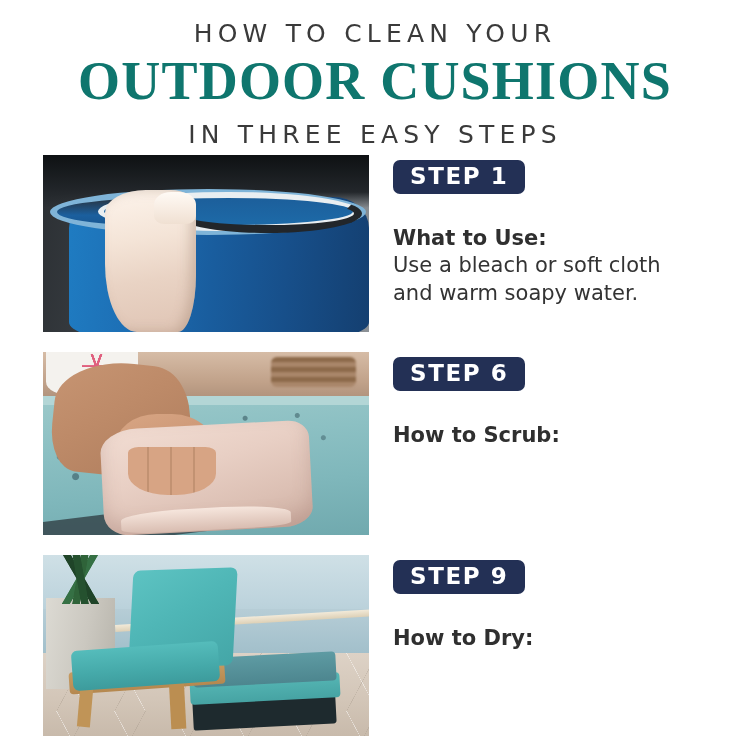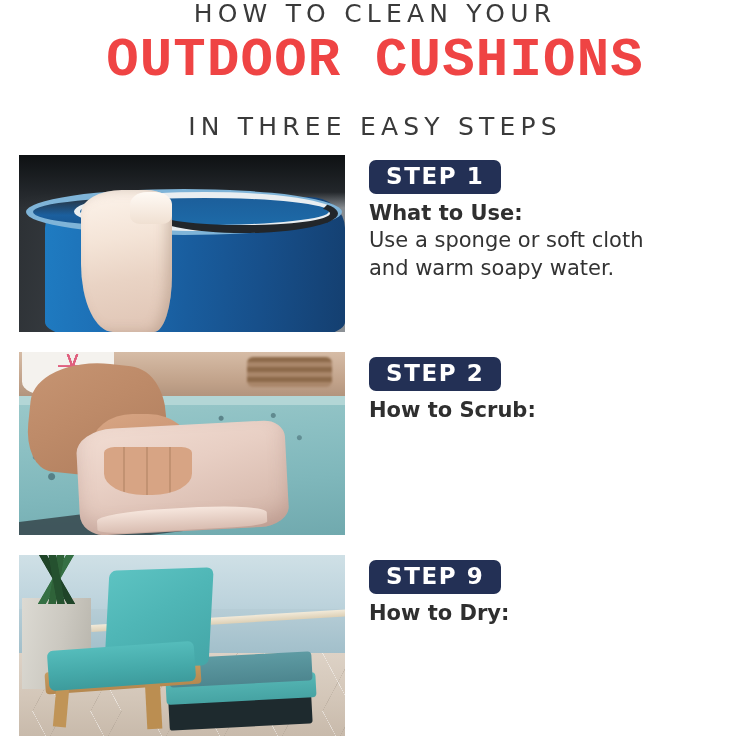--- a/index.html
+++ b/index.html
@@ -11,64 +11,65 @@
     width: 750px;
     height: 750px;
     font-family: "Liberation Sans", sans-serif;
     overflow: hidden;
     position: relative;
   }
 
   
   .header {
     width: 750px;
-    padding-top: 0;
+    padding-top: 20px;
     text-align: center;
   }
   .kicker {
     font-size: 25px;
     letter-spacing: 5.2px;
     color: #3a3a3a;
     font-weight: 400;
     line-height: 1.15;
     white-space: nowrap;
     font-family: "DejaVu Sans", sans-serif;
   }
   .title {
     font-size: 54px;
     font-weight: bold;
     letter-spacing: 1.2px;
-    color: #ef4444;
+    color: #0f766e;
     line-height: 1.04;
     margin-top: 4px;
     white-space: nowrap;
-    font-family: Liberation Mono, monospace;
+    font-family: Liberation Serif, serif;
   }
   .subkicker {
     font-size: 25px;
     letter-spacing: 5.2px;
     color: #3a3a3a;
     font-weight: 400;
     line-height: 1.15;
-    margin-top: 24px;
+    margin-top: 12px;
     white-space: nowrap;
     font-family: "DejaVu Sans", sans-serif;
   }
 
   
   .steps {
     position: absolute;
     top: 155px;
     left: 0;
     width: 750px;
   }
   .step-row {
     display: flex;
     align-items: flex-start;
     margin-bottom: 20px;
+    padding-left: 24px;
   }
   .photo {
     width: 326px;
     height: 177px;
     margin-left: 19px;
     flex: 0 0 auto;
     position: relative;
     overflow: hidden;
     background: #cfd5d8;
   }
@@ -89,21 +90,21 @@
     letter-spacing: 1.6px;
     padding: 5px 17px 6px 17px;
     border-radius: 7px;
     line-height: 1.0;
     font-family: "DejaVu Sans", sans-serif;
   }
   .step-heading {
     font-size: 21px;
     font-weight: bold;
     color: #2f2f2f;
-    margin-top: 6px;
+    margin-top: 31px;
     line-height: 1.25;
     font-family: "DejaVu Sans", sans-serif;
   }
   .step-body {
     font-size: 21px;
     color: #333333;
     line-height: 1.32;
     margin-top: 1px;
     font-family: "DejaVu Sans", sans-serif;
     white-space: pre-line;
@@ -353,21 +354,21 @@
       <div class="p1-bucket"></div>
       <div class="p1-rim"></div>
       <div class="p1-rim2"></div>
       <div class="p1-rim-dark"></div>
       <div class="p1-cloth"></div>
       <div class="p1-cloth2"></div>
     </div>
     <div class="text-col">
       <div class="badge">STEP 1</div>
       <div class="step-heading">What to Use:</div>
-      <div class="step-body">Use a sponge or soft cloth
+      <div class="step-body">Use a bleach or soft cloth
 and warm soapy water.</div>
     </div>
   </div>
 
   <div class="step-row r2">
     <div class="photo">
       <div class="p2-bg"></div>
       <div class="p2-top"></div>
       <div class="p2-shirt"></div>
       <div class="p2-palm"></div>
@@ -376,21 +377,21 @@
       <div class="p2-cushion-edge"></div>
       <div class="p2-droplets"></div>
       <div class="p2-dark-strip"></div>
       <div class="p2-arm"></div>
       <div class="p2-hand"></div>
       <div class="p2-rag"></div>
       <div class="p2-fingers"></div>
       <div class="p2-rag-fold"></div>
     </div>
     <div class="text-col">
-      <div class="badge">STEP 2</div>
+      <div class="badge">STEP 6</div>
       <div class="step-heading">How to Scrub:</div>
     </div>
   </div>
 
   <div class="step-row r3">
     <div class="photo">
       <div class="p3-sky"></div>
       <div class="p3-water"></div>
       <div class="p3-ground"></div>
       <div class="p3-tiles"></div>

